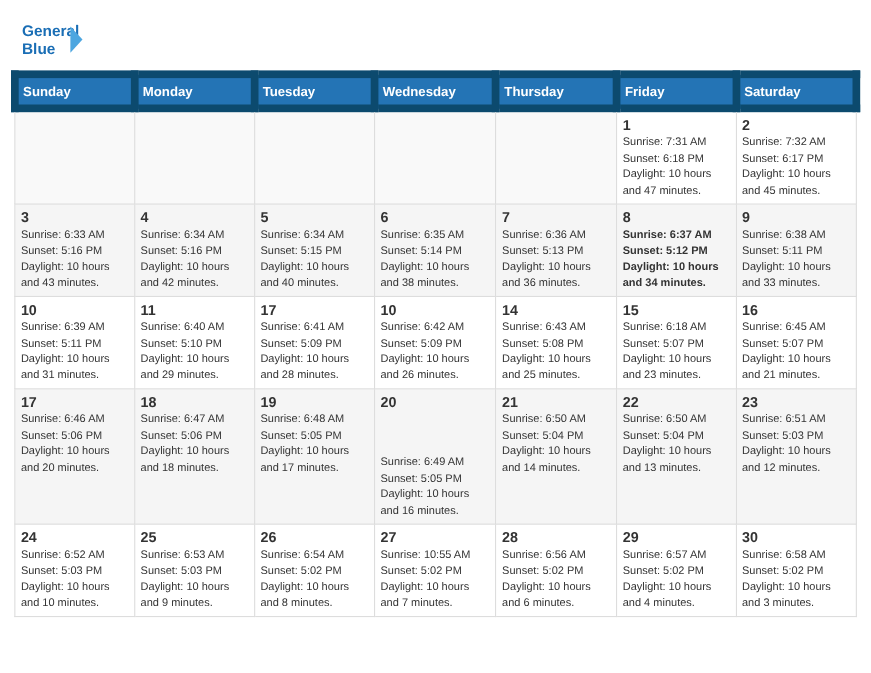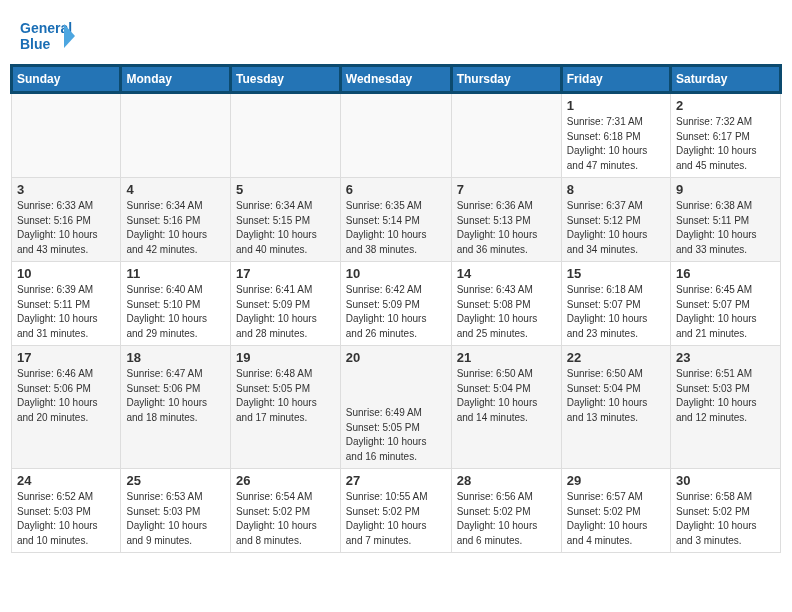--- a/index.html
+++ b/index.html
@@ -39,21 +39,21 @@
       width: 100%;
       border-collapse: collapse;
     }
     thead th {
       background: #2474b5;
       color: #fff;
       font-size: 12px;
       font-weight: bold;
       padding: 5px 4px;
       text-align: left;
-      border: 3px solid #0c4a6e;
+      border: 7px solid #0c4a6e;
     }
     tbody td {
       vertical-align: top;
       font-size: 10.5px;
       color: #333;
       padding: 4px 5px;
       border: 1px solid #ddd;
       width: 113px;
       height: 80px;
       background: #fff;
@@ -152,21 +152,21 @@
 Daylight: 10 hours and 38 minutes.</div>
           </td>
           <td>
             <span class="day-num">7</span>
             <div class="sun-info" style="white-space: pre-line;">Sunrise: 6:36 AM
 Sunset: 5:13 PM
 Daylight: 10 hours and 36 minutes.</div>
           </td>
           <td>
             <span class="day-num">8</span>
-            <div class="sun-info" style="white-space: pre-line;">Sunrise: 6:37 AM
+            <div class="sun-info" style="white-space: pre-line; font-weight: bold;">Sunrise: 6:37 AM
 Sunset: 5:12 PM
 Daylight: 10 hours and 34 minutes.</div>
           </td>
           <td>
             <span class="day-num">9</span>
             <div class="sun-info" style="white-space: pre-line;">Sunrise: 6:38 AM
 Sunset: 5:11 PM
 Daylight: 10 hours and 33 minutes.</div>
           </td>
         </tr>

